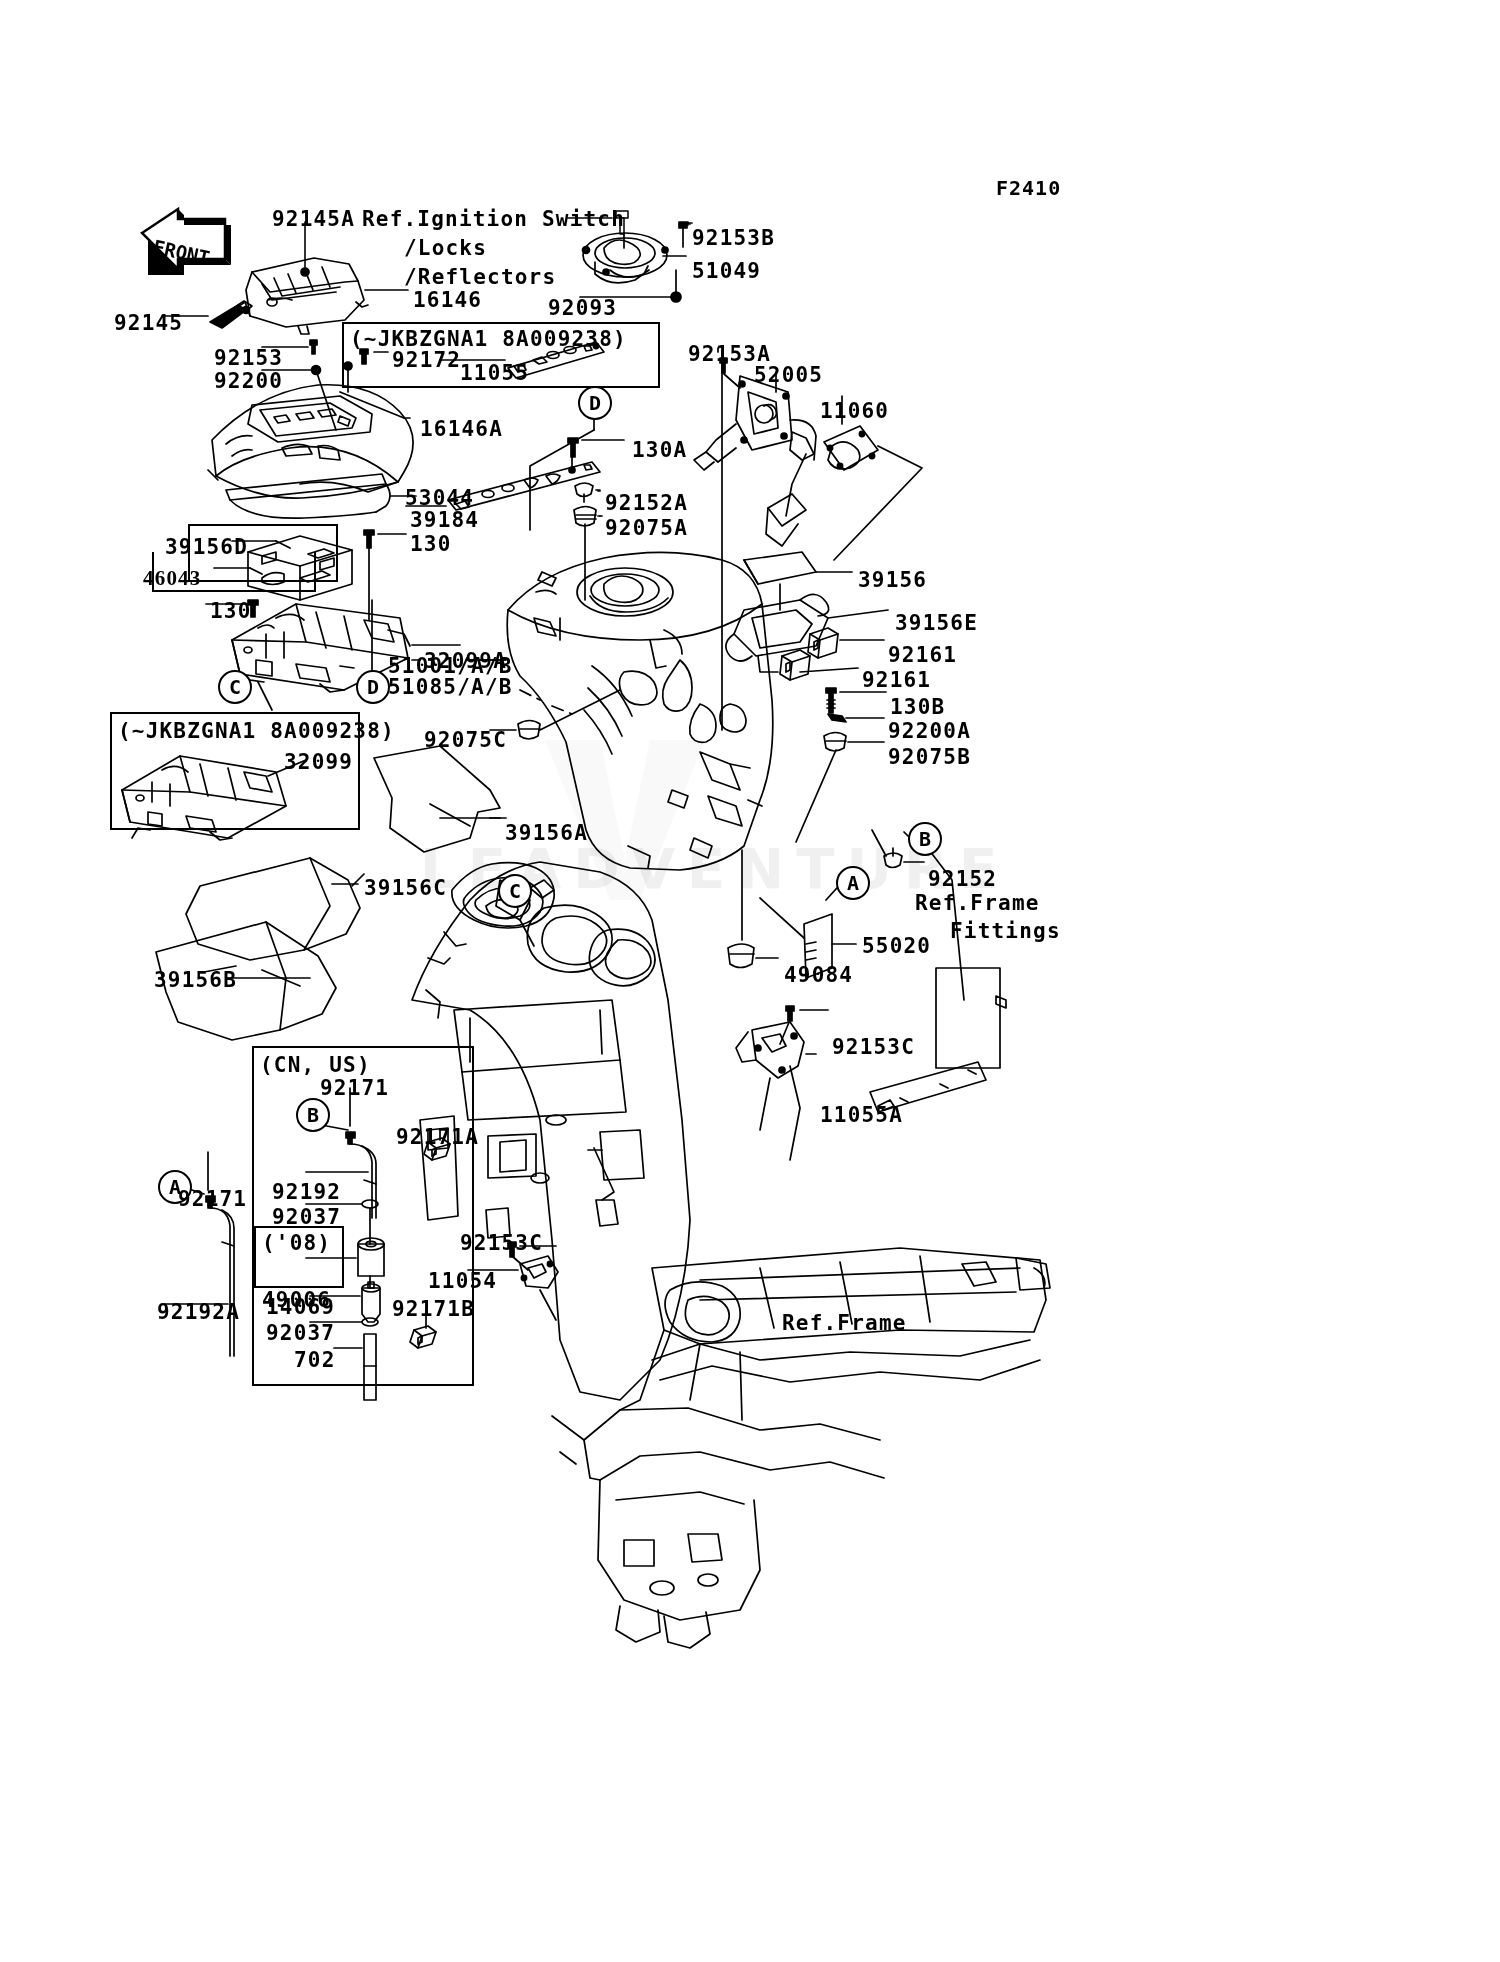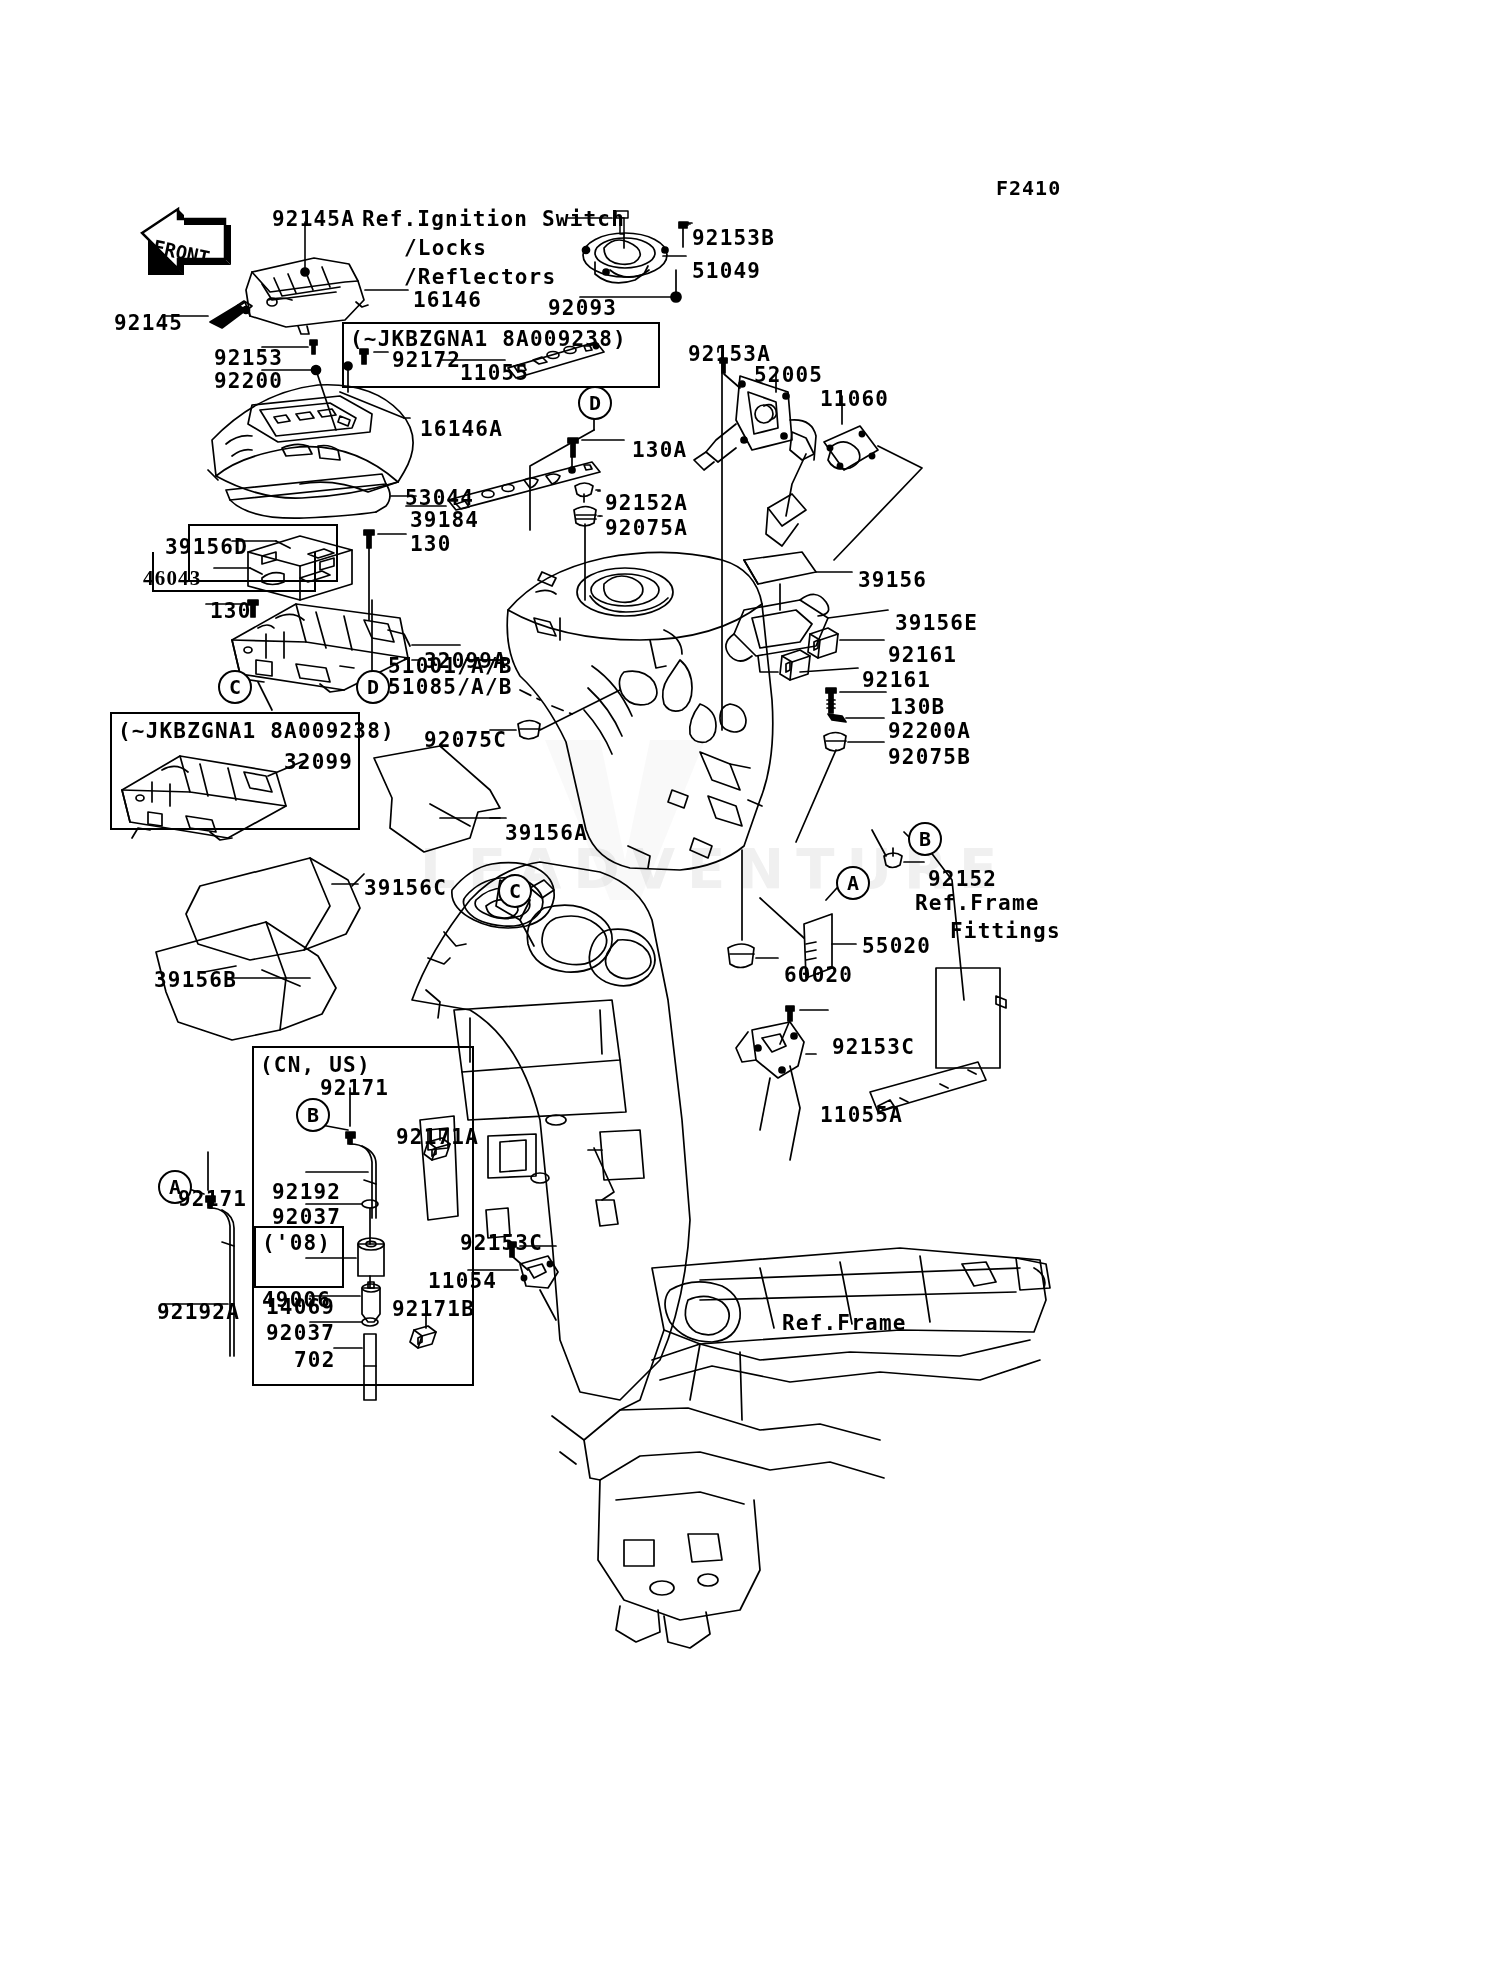--- a/index.html
+++ b/index.html
@@ -556,21 +556,21 @@
       <div class="lbl" style="left: 413px; top: 287px;">16146</div>
       <div class="lbl" style="left: 214px; top: 345px;">92153</div>
       <div class="lbl" style="left: 214px; top: 368px;">92200</div>
       <div class="lbl" style="left: 392px; top: 347px;">92172</div>
       <div class="lbl" style="left: 460px; top: 360px;">11055</div>
       <div class="lbl" style="left: 692px; top: 225px;">92153B</div>
       <div class="lbl" style="left: 692px; top: 258px;">51049</div>
       <div class="lbl" style="left: 548px; top: 295px;">92093</div>
       <div class="lbl" style="left: 688px; top: 341px;">92153A</div>
       <div class="lbl" style="left: 754px; top: 362px;">52005</div>
-      <div class="lbl" style="left: 820px; top: 386px;">11060</div>
+      <div class="lbl" style="left: 820px; top: 398px;">11060</div>
       <div class="lbl" style="left: 420px; top: 416px;">16146A</div>
       <div class="lbl" style="left: 632px; top: 437px;">130A</div>
       <div class="lbl" style="left: 605px; top: 490px;">92152A</div>
       <div class="lbl" style="left: 410px; top: 507px;">39184</div>
       <div class="lbl" style="left: 605px; top: 515px;">92075A</div>
       <div class="lbl" style="left: 405px; top: 485px;">53044</div>
       <div class="lbl" style="left: 165px; top: 534px;">39156D</div>
       <div class="lbl" style="left: 410px; top: 531px;">130</div>
       <div class="lbl" style="left: 143px; top: 565px; font-family: Liberation Serif, serif;">46043</div>
       <div class="lbl" style="left: 210px; top: 598px;">130</div>
@@ -583,21 +583,21 @@
       <div class="lbl" style="left: 388px; top: 674px;">51085/A/B</div>
       <div class="lbl" style="left: 890px; top: 694px;">130B</div>
       <div class="lbl" style="left: 888px; top: 718px;">92200A</div>
       <div class="lbl" style="left: 424px; top: 727px;">92075C</div>
       <div class="lbl" style="left: 888px; top: 744px;">92075B</div>
       <div class="lbl" style="left: 284px; top: 749px;">32099</div>
       <div class="lbl" style="left: 505px; top: 820px;">39156A</div>
       <div class="lbl" style="left: 928px; top: 866px;">92152</div>
       <div class="lbl" style="left: 364px; top: 875px;">39156C</div>
       <div class="lbl" style="left: 862px; top: 933px;">55020</div>
-      <div class="lbl" style="left: 784px; top: 962px;">60020</div>
+      <div class="lbl" style="left: 784px; top: 962px;">49084</div>
       <div class="lbl" style="left: 154px; top: 967px;">39156B</div>
       <div class="lbl" style="left: 832px; top: 1034px;">92153C</div>
       <div class="lbl" style="left: 820px; top: 1102px;">11055A</div>
       <div class="lbl" style="left: 320px; top: 1075px;">92171</div>
       <div class="lbl" style="left: 396px; top: 1124px;">92171A</div>
       <div class="lbl" style="left: 178px; top: 1186px;">92171</div>
       <div class="lbl" style="left: 272px; top: 1179px;">92192</div>
       <div class="lbl" style="left: 272px; top: 1204px;">92037</div>
       <div class="lbl" style="left: 262px; top: 1257px; margin-top: 30px;">49006</div>
       <div class="lbl" style="left: 460px; top: 1230px;">92153C</div>

